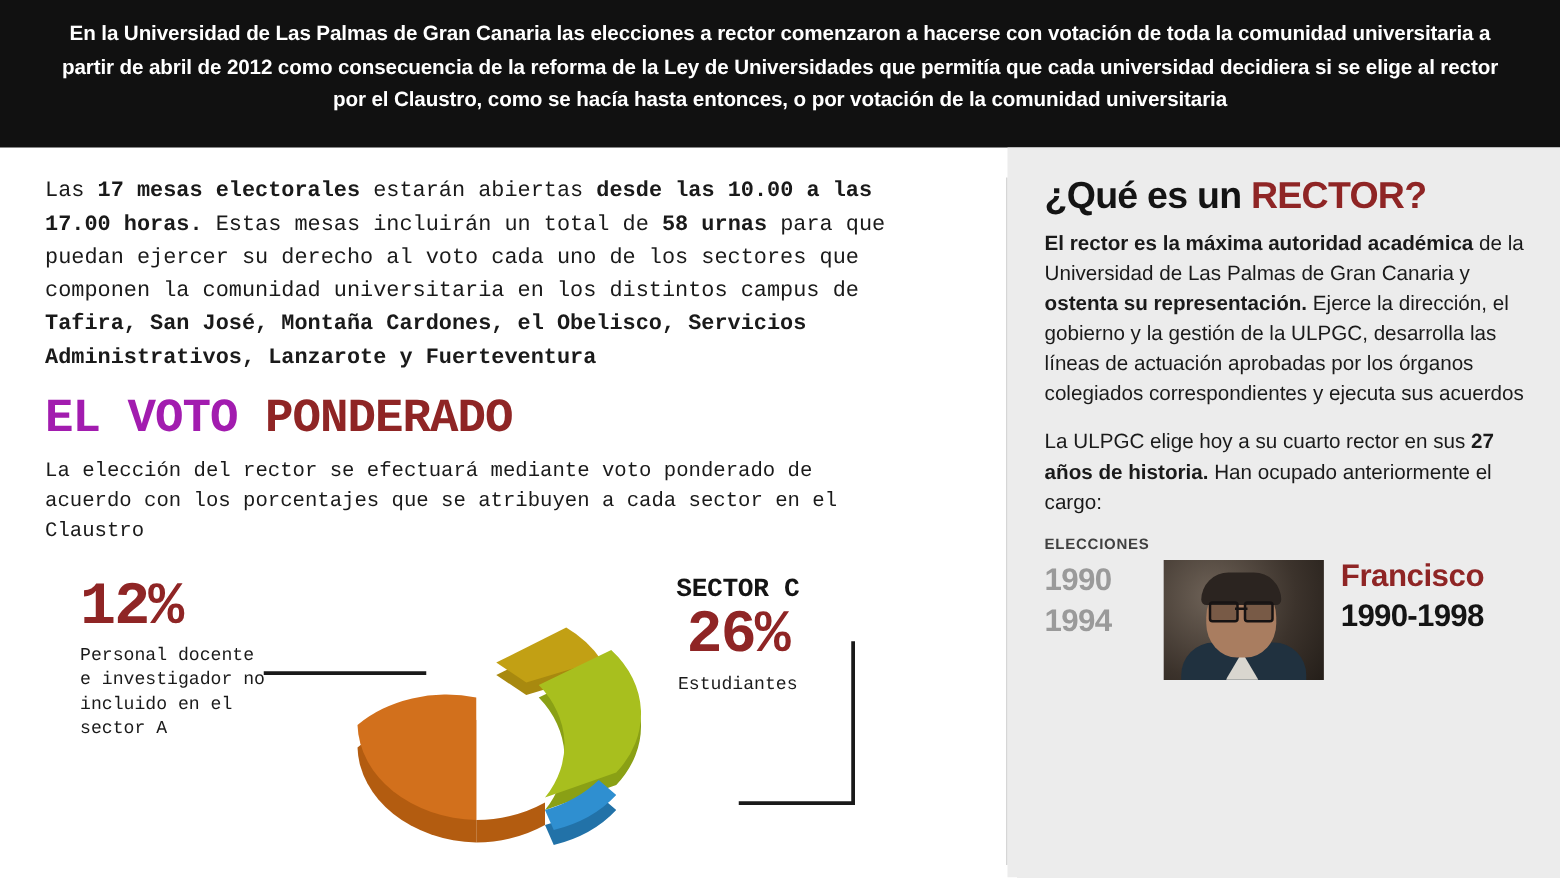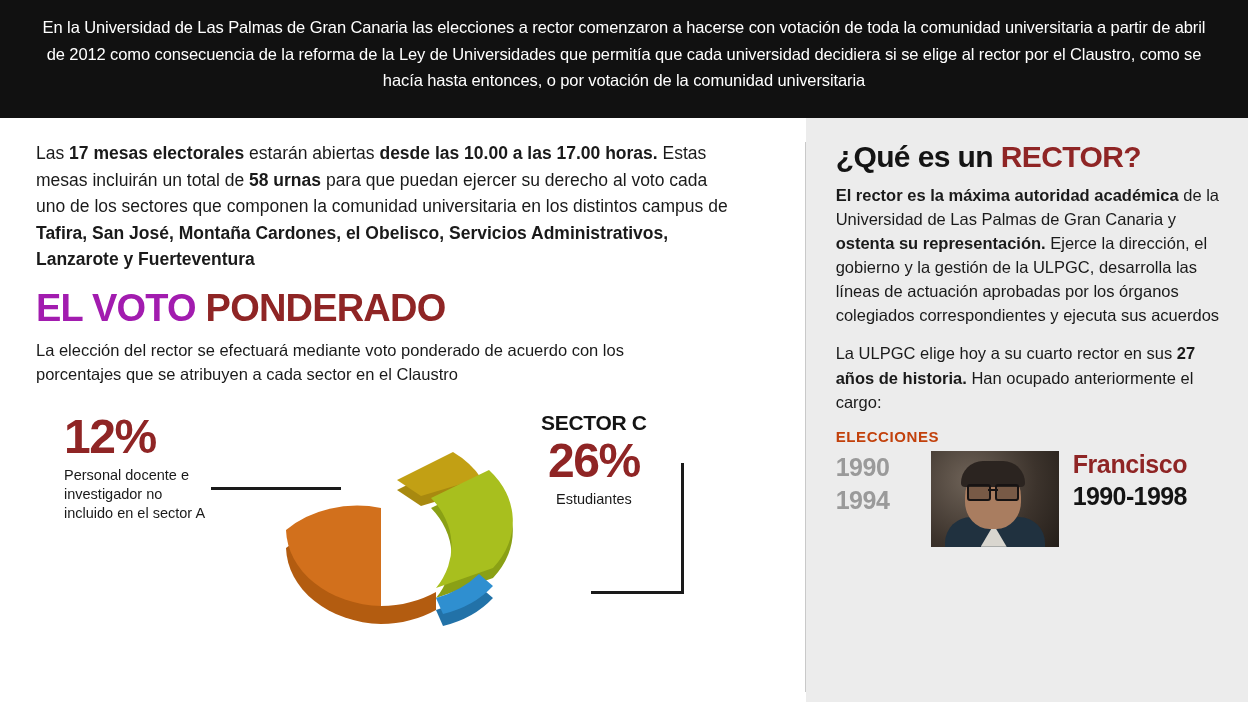--- a/index.html
+++ b/index.html
@@ -21,37 +21,38 @@
     color: #ffffff;
     padding: 14px 40px 18px 40px;
     box-sizing: border-box;
     height: 118px;
   }
   .banner p {
     margin: 0;
     text-align: center;
     font-size: 16.5px;
     line-height: 1.62;
-    font-weight: 400;
+    font-weight: 700;
     letter-spacing: -0.1px;
   }
 
   
   .page {
     display: flex;
     padding: 0;
     height: 584px;
     box-sizing: border-box;
   }
 
   .col-left {
     width: 888px;
     box-sizing: border-box;
     padding: 22px 30px 0 36px;
     position: relative;
+    font-family: Liberation Mono, monospace;
   }
   .col-divider {
     width: 1px;
     background: #c9c9c9;
     margin-top: 24px;
     margin-bottom: 10px;
   }
   .col-right {
     width: 487px;
     box-sizing: border-box;
@@ -147,23 +148,23 @@
   .rtitle .red { color: #8f2525; }
 
   .rpara {
     font-size: 16.5px;
     line-height: 1.46;
     margin: 0 0 14px 0;
   }
   .rpara b { font-weight: bold; }
 
   .relec-label {
-    font-size: 15px;
-    font-weight: bold;
-    color: #c2410c;
+    font-size: 12px;
+    font-weight: bold;
+    color: #404040;
     letter-spacing: 0.6px;
     margin: 6px 0 6px 0;
   }
 
   .elec-row {
     display: flex;
     align-items: flex-start;
   }
   .years {
     width: 95px;

